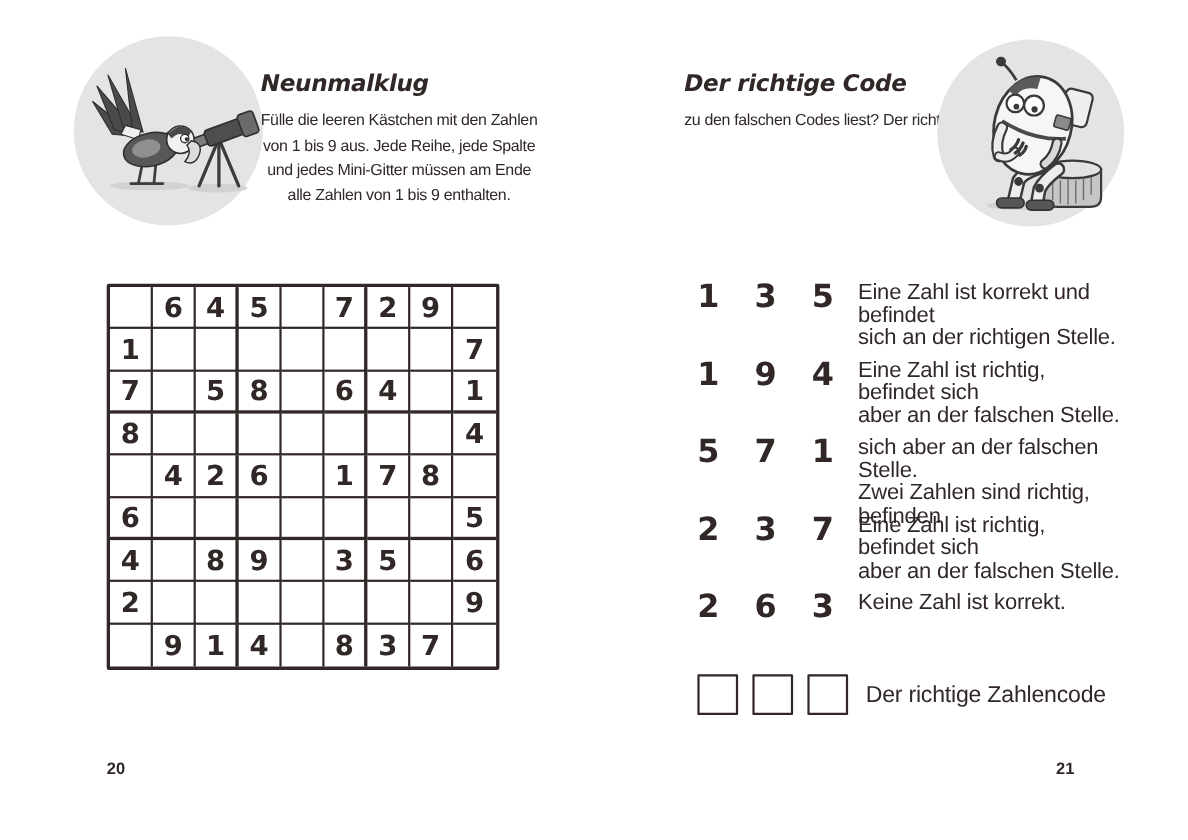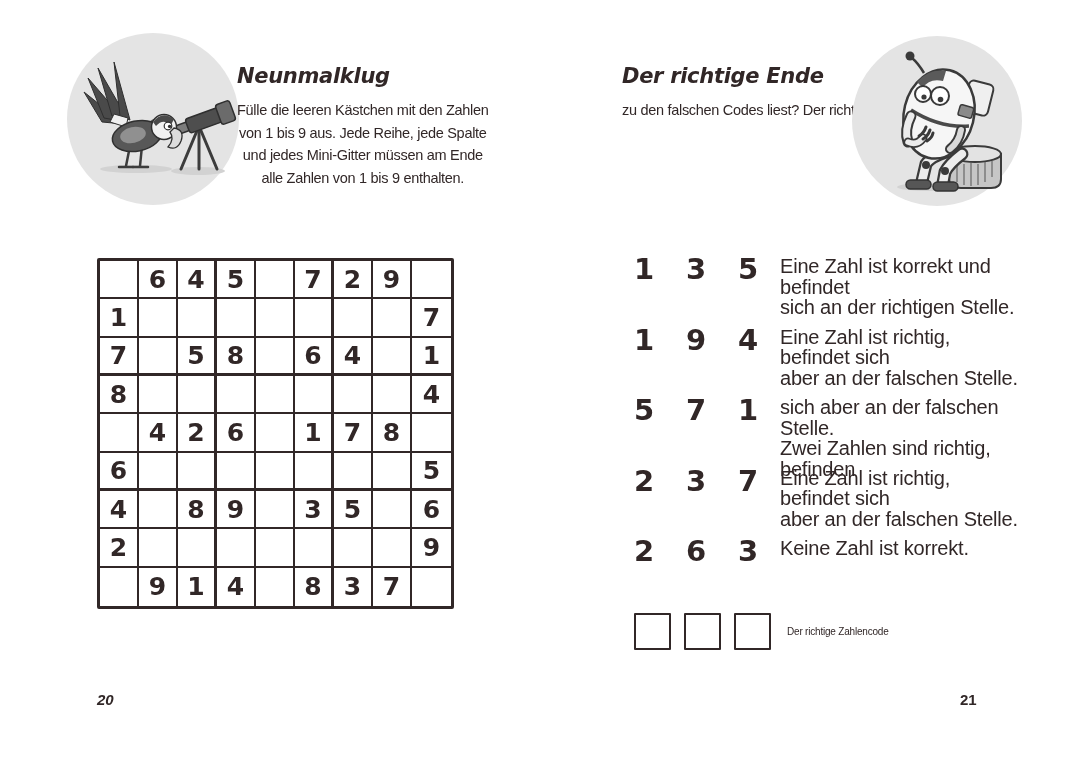--- a/index.html
+++ b/index.html
@@ -29,35 +29,35 @@
           display:grid;grid-template-columns:repeat(9,1fr);grid-template-rows:repeat(9,1fr);}
   .cell{border-right:2px solid var(--ink);border-bottom:2px solid var(--ink);
         display:flex;align-items:center;justify-content:center;
         font-family:"DejaVu Sans",sans-serif;font-weight:bold;font-size:25px;color:var(--ink);}
   .cell.rt{border-right-width:3.5px;}
   .cell.bt{border-bottom-width:3.5px;}
   .cell.re{border-right:none;}
   .cell.be{border-bottom:none;}
 
   .pagenum{position:absolute;top:691px;font-weight:bold;font-size:15px;color:var(--ink);}
-  .pagenum-left{left:97px;font-style:italic;}
+  .pagenum-left{left:97px;}
   .pagenum-right{left:960px;}
 
   .hints{position:absolute;left:629px;top:254px;width:390px;}
   .hint-row{display:flex;align-items:flex-start;height:70.5px;}
   .hint-digits{display:flex;width:134px;justify-content:space-between;flex:none;}
   .hint-digit{width:30px;text-align:center;font-family:"DejaVu Sans",sans-serif;
               font-weight:bold;font-size:29px;line-height:30px;color:var(--ink);}
   .hint-text{margin-left:17px;padding-top:2px;font-size:20px;line-height:20.5px;
              letter-spacing:-0.2px;color:var(--ink);}
 
   .answer-row{position:absolute;left:634px;top:613px;display:flex;align-items:center;}
   .answer-box{width:37px;height:37px;border:2.5px solid var(--ink);background:#fff;
               border-radius:1px;margin-right:13px;display:inline-block;}
-  .answer-label{margin-left:3px;font-size:10px;letter-spacing:-0.2px;color:var(--ink);}
+  .answer-label{margin-left:3px;font-size:21px;letter-spacing:-0.2px;color:var(--ink);}
 </style>
 </head>
 <body>
 
 <div class="spread">
 
   <section>
 
     <div class="illus illus-left">
       <svg viewBox="0 0 178 178" width="178" height="178">
@@ -194,21 +194,21 @@
         <div class="cell be">3</div>
         <div class="cell be">7</div>
         <div class="cell re be"></div>
       </div>
 
     <div class="pagenum pagenum-left">20</div>
   </section>
 
   <section>
 
-    <h1 class="title title-right">Der richtige Ende</h1>
+    <h1 class="title title-right">Der richtige Code</h1>
 
     <div class="instructions instructions-right">
         <div>zu den falschen Codes liest? Der richtige</div>
       </div>
 
     <div class="illus illus-right">
       <svg viewBox="0 0 176 176" width="176" height="176">
         <circle cx="88" cy="89" r="85" fill="var(--circle)"></circle>
         <ellipse cx="80" cy="155" rx="32" ry="4" fill="var(--shadow)"></ellipse>
 

